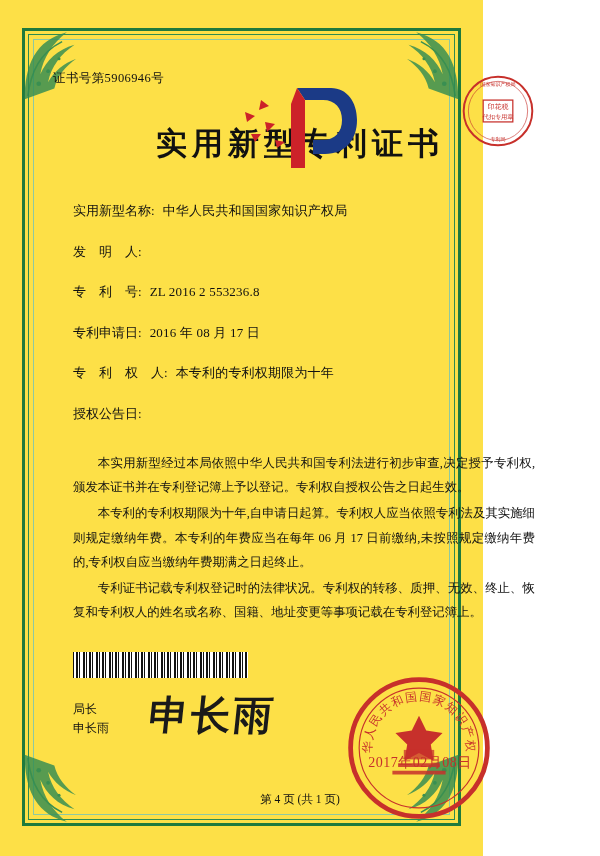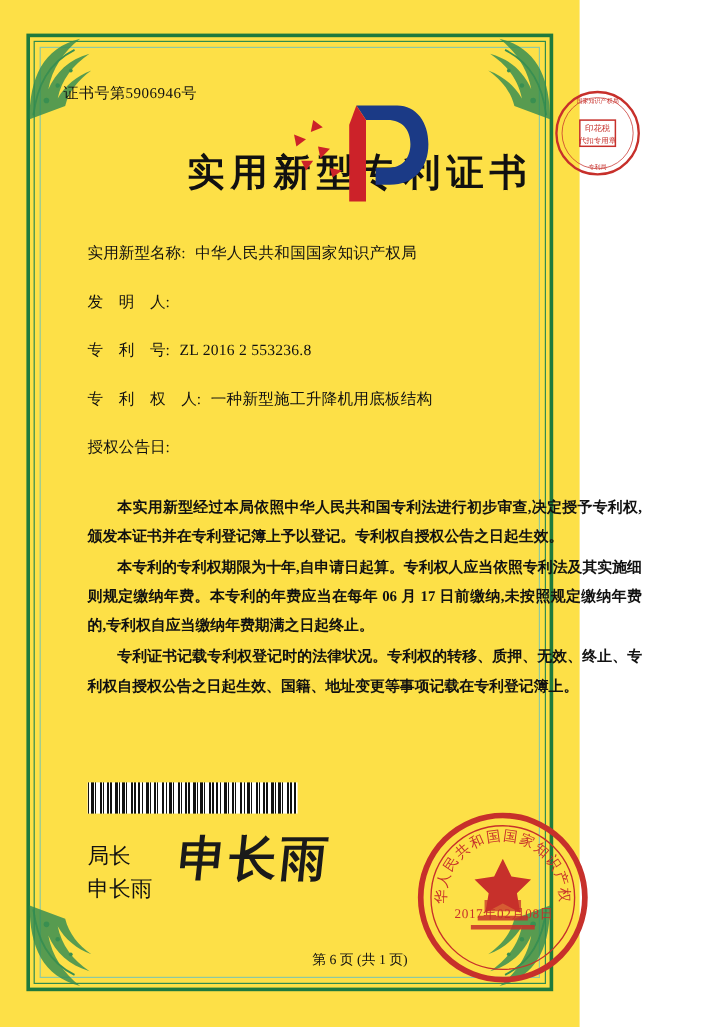--- a/index.html
+++ b/index.html
@@ -136,21 +136,20 @@
   .paragraphs {
     margin: 28px 20px 0 28px;
     font-size: 12.4px;
     line-height: 1.95;
     color: #111;
     text-align: justify;
   }
   .paragraphs p {
     margin: 0 0 2px 0;
     text-indent: 2em;
-    font-weight: bold;
   }
 
   
   .barcode {
     position: absolute;
     left: 28px;
     top: 600px;
     width: 175px;
     height: 26px;
     background: repeating-linear-gradient(
@@ -160,21 +159,21 @@
       #111 6px, #111 7px, #fff 7px, #fff 10px,
       #111 10px, #111 12px, #fff 12px, #fff 13px
     );
   }
 
   
   .sig-block {
     position: absolute;
     left: 28px;
     top: 648px;
-    font-size: 18px;
+    font-size: 12px;
     line-height: 1.55;
     color: #111;
     font-family: Liberation Serif, serif;
   }
   .sig-script {
     position: absolute;
     left: 104px;
     top: 636px;
     font-size: 40px;
     font-family: "DejaVu Serif", "Liberation Serif", serif;
@@ -192,21 +191,21 @@
     width: 152px;
     height: 152px;
   }
   .seal svg { width: 100%; height: 100%; display: block; }
   .seal-date {
     position: absolute;
     left: 300px;
     top: 702px;
     width: 150px;
     text-align: center;
-    font-size: 11px;
+    font-size: 14px;
     color: #c7302b;
     letter-spacing: .5px;
   }
 
   .page-footer {
     position: absolute;
     left: 0;
     top: 740px;
     width: 510px;
     text-align: center;
@@ -296,32 +295,36 @@
         <span class="field-value">中华人民共和国国家知识产权局</span>
       </div>
       <div class="field-row">
         <span class="field-label">发　明　人:</span>
       </div>
       <div class="field-row">
         <span class="field-label">专　利　号:</span>
         <span class="field-value">ZL 2016 2 553236.8</span>
       </div>
       <div class="field-row">
+        <span class="field-label">专利申请日:</span>
+        <span class="field-value">2016 年 08 月 17 日</span>
+      </div>
+      <div class="field-row">
         <span class="field-label">专　利　权　人:</span>
-        <span class="field-value">一种新型施工升降机用底板结构</span>
+        <span class="field-value">本专利的专利权期限为十年</span>
       </div>
       <div class="field-row">
         <span class="field-label">授权公告日:</span>
       </div>
     </div>
 
     <div class="paragraphs">
       <p>本实用新型经过本局依照中华人民共和国专利法进行初步审查,决定授予专利权,颁发本证书并在专利登记簿上予以登记。专利权自授权公告之日起生效。</p>
       <p>本专利的专利权期限为十年,自申请日起算。专利权人应当依照专利法及其实施细则规定缴纳年费。本专利的年费应当在每年 06 月 17 日前缴纳,未按照规定缴纳年费的,专利权自应当缴纳年费期满之日起终止。</p>
-      <p>专利证书记载专利权登记时的法律状况。专利权的转移、质押、无效、终止、专利权自授权公告之日起生效、国籍、地址变更等事项记载在专利登记簿上。</p>
+      <p>专利证书记载专利权登记时的法律状况。专利权的转移、质押、无效、终止、恢复和专利权人的姓名或名称、国籍、地址变更等事项记载在专利登记簿上。</p>
     </div>
 
     <div class="barcode"></div>
 
     <div class="sig-block">
       <div>局长</div>
       <div>申长雨</div>
     </div>
     <div class="sig-script">申长雨</div>
 
@@ -334,16 +337,16 @@
         <text fill="#c7302b" font-size="12.5" font-family="DejaVu Serif, serif" letter-spacing="1.5">
           <textPath href="#sealArcTop" startOffset="50%" text-anchor="middle">中华人民共和国国家知识产权局</textPath>
         </text>
         <path d="M52 104 h56 v4 h-56 z" fill="#c7302b" opacity="0.85"></path>
         <path d="M58 96 h44 v4 h-44 z" fill="#c7302b" opacity="0.85"></path>
         <path d="M64 82 h32 v10 h-32 z" fill="#c7302b" opacity="0.75"></path>
       </svg>
     </div>
     <div class="seal-date">2017年02月08日</div>
 
-    <div class="page-footer">第 6 页 (共 1 页)</div>
+    <div class="page-footer">第 4 页 (共 1 页)</div>
 
   </div>
 </div>
 
 </body></html>

